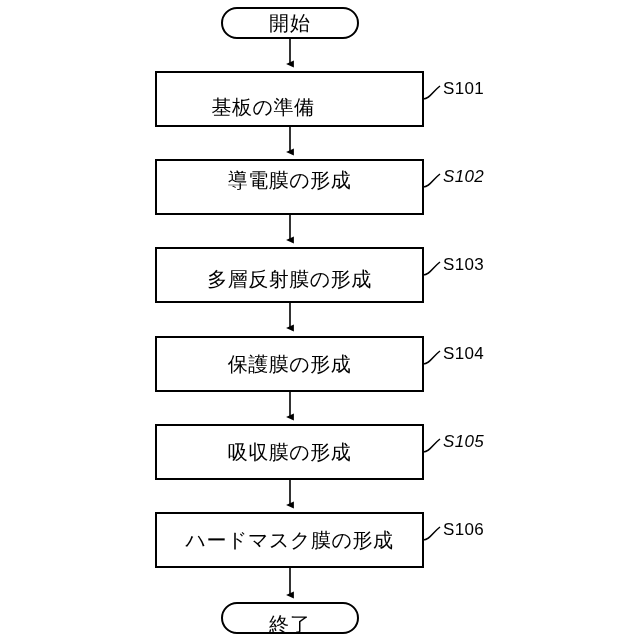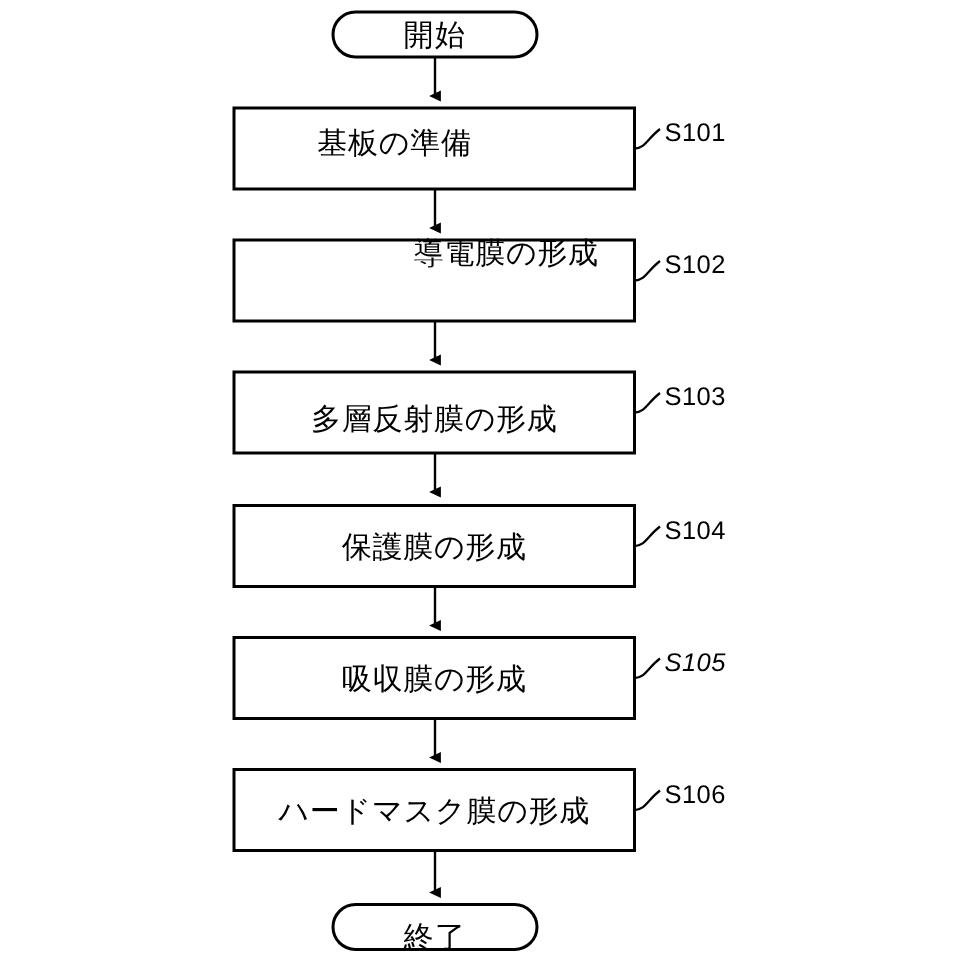--- a/index.html
+++ b/index.html
@@ -91,29 +91,29 @@
     <path d="M 423 99 C 430 99 432 92 440 86" fill="none" stroke="#000000" stroke-width="1.5"></path>
     <path d="M 423 187 C 430 187 432 180 440 174" fill="none" stroke="#000000" stroke-width="1.5"></path>
     <path d="M 423 275 C 430 275 432 268 440 262" fill="none" stroke="#000000" stroke-width="1.5"></path>
     <path d="M 423 364 C 430 364 432 357 440 351" fill="none" stroke="#000000" stroke-width="1.5"></path>
     <path d="M 423 452 C 430 452 432 445 440 439" fill="none" stroke="#000000" stroke-width="1.5"></path>
     <path d="M 423 540 C 430 540 432 533 440 527" fill="none" stroke="#000000" stroke-width="1.5"></path>
   </svg>
 
   <div class="node-text terminal-text" style="left:222px; top:8px; width:136px; height:30px;">開始</div>
 
-  <div class="node-text process-text" style="left:156px; top:68px; width:214px; height:54px;">基板の準備</div>
-  <div class="node-text process-text" style="left:156px; top:144px; width:267px; height:48px;padding-left:48px;">導電膜の形成</div>
+  <div class="node-text process-text" style="left:156px; top:80px; width:214px; height:54px;">基板の準備</div>
+  <div class="node-text process-text" style="left:156px; top:156px; width:267px; height:48px;">導電膜の形成</div>
   <div class="node-text process-text" style="left:156px; top:248px; width:267px; height:62px;">多層反射膜の形成</div>
   <div class="node-text process-text" style="left:156px; top:337px; width:267px; height:54px;">保護膜の形成</div>
   <div class="node-text process-text" style="left:156px; top:513px; width:267px; height:54px;">ハードマスク膜の形成</div>
   <div class="node-text process-text" style="left:156px; top:425px; width:267px; height:54px;">吸収膜の形成</div>
 
   <div class="step-label" style="left:443px; top:79px;">S101</div>
-  <div class="step-label" style="left:443px; top:167px;">S102</div>
+  <div class="step-label" style="left:443px; top:167px;font-style:italic;">S102</div>
   <div class="step-label" style="left:443px; top:255px;">S103</div>
   <div class="step-label" style="left:443px; top:344px;">S104</div>
   <div class="step-label" style="left:443px; top:432px;font-style:italic;">S105</div>
   <div class="step-label" style="left:443px; top:520px;">S106</div>
 
   <div class="node-text terminal-text" style="left:222px; top:603px; width:136px; height:42px;">終了</div>
 
 </div>
 
 </body></html>

